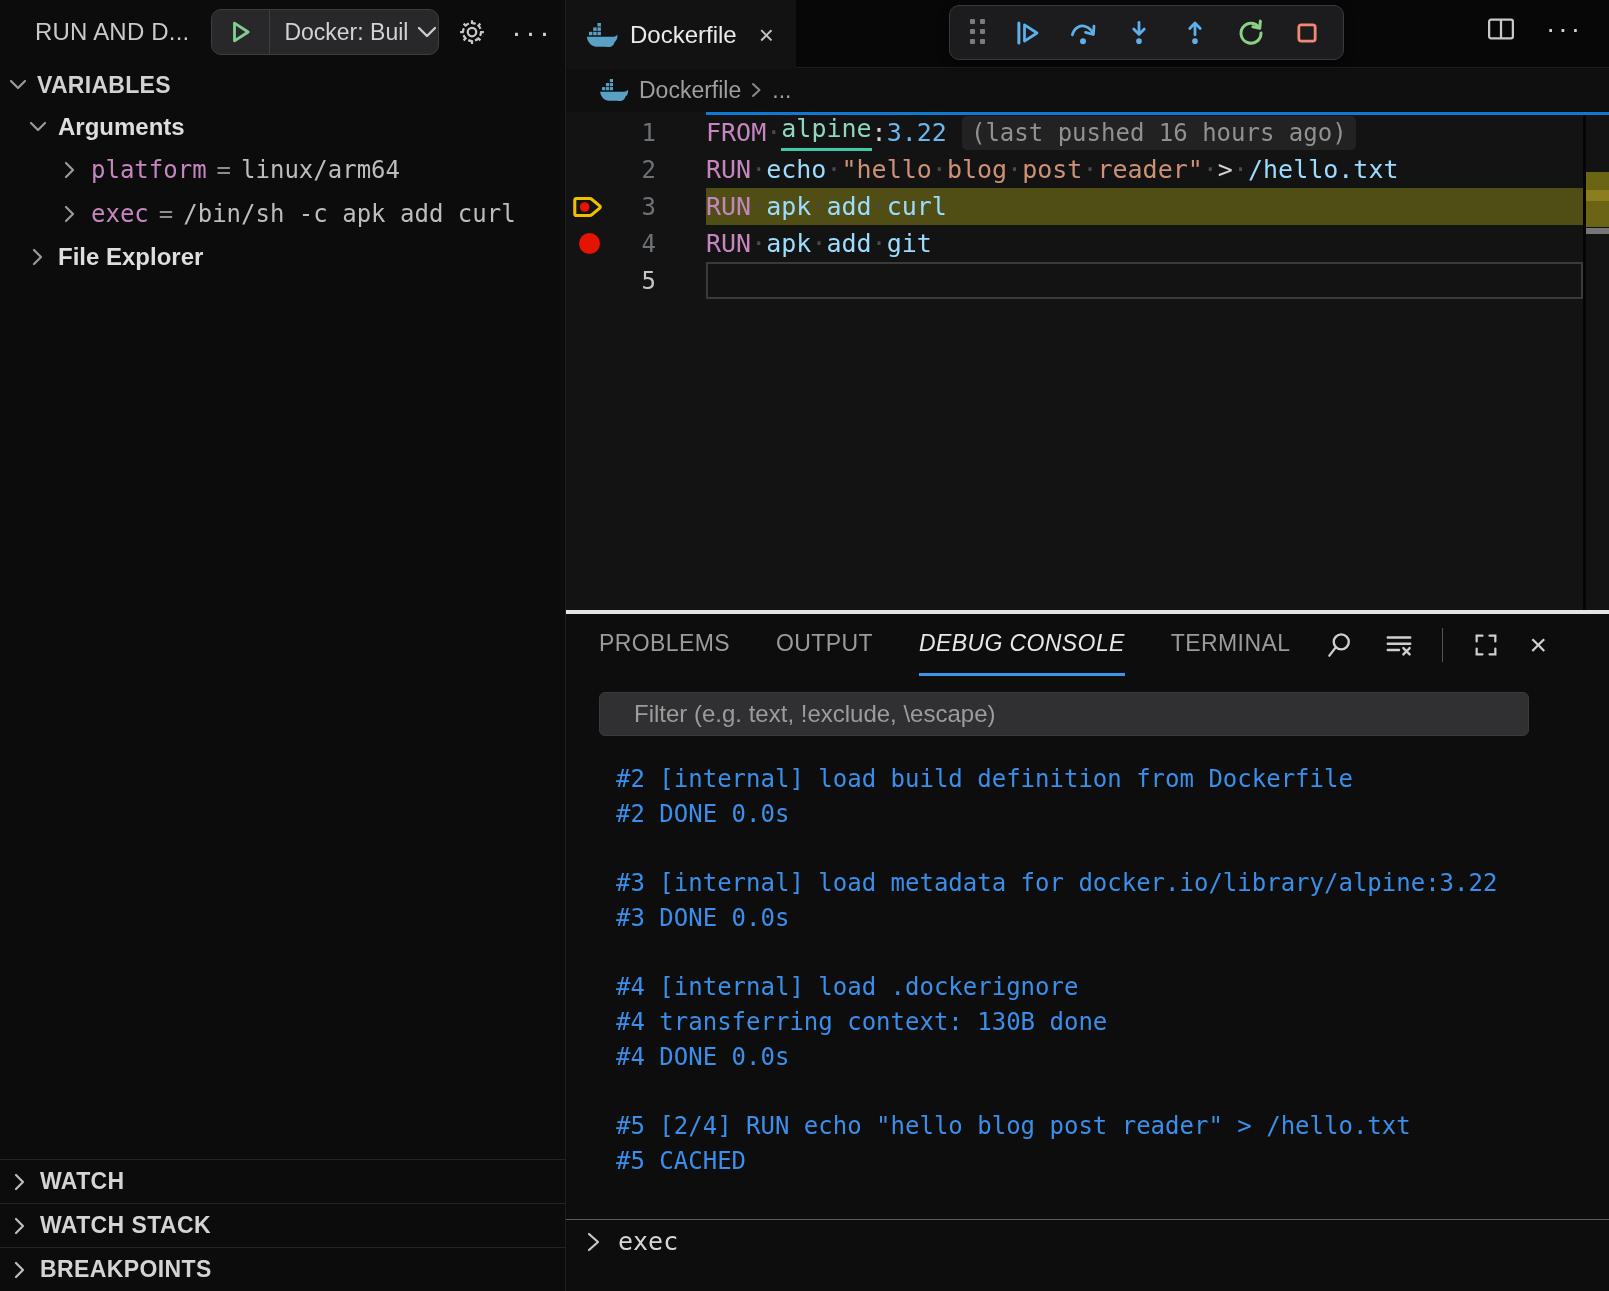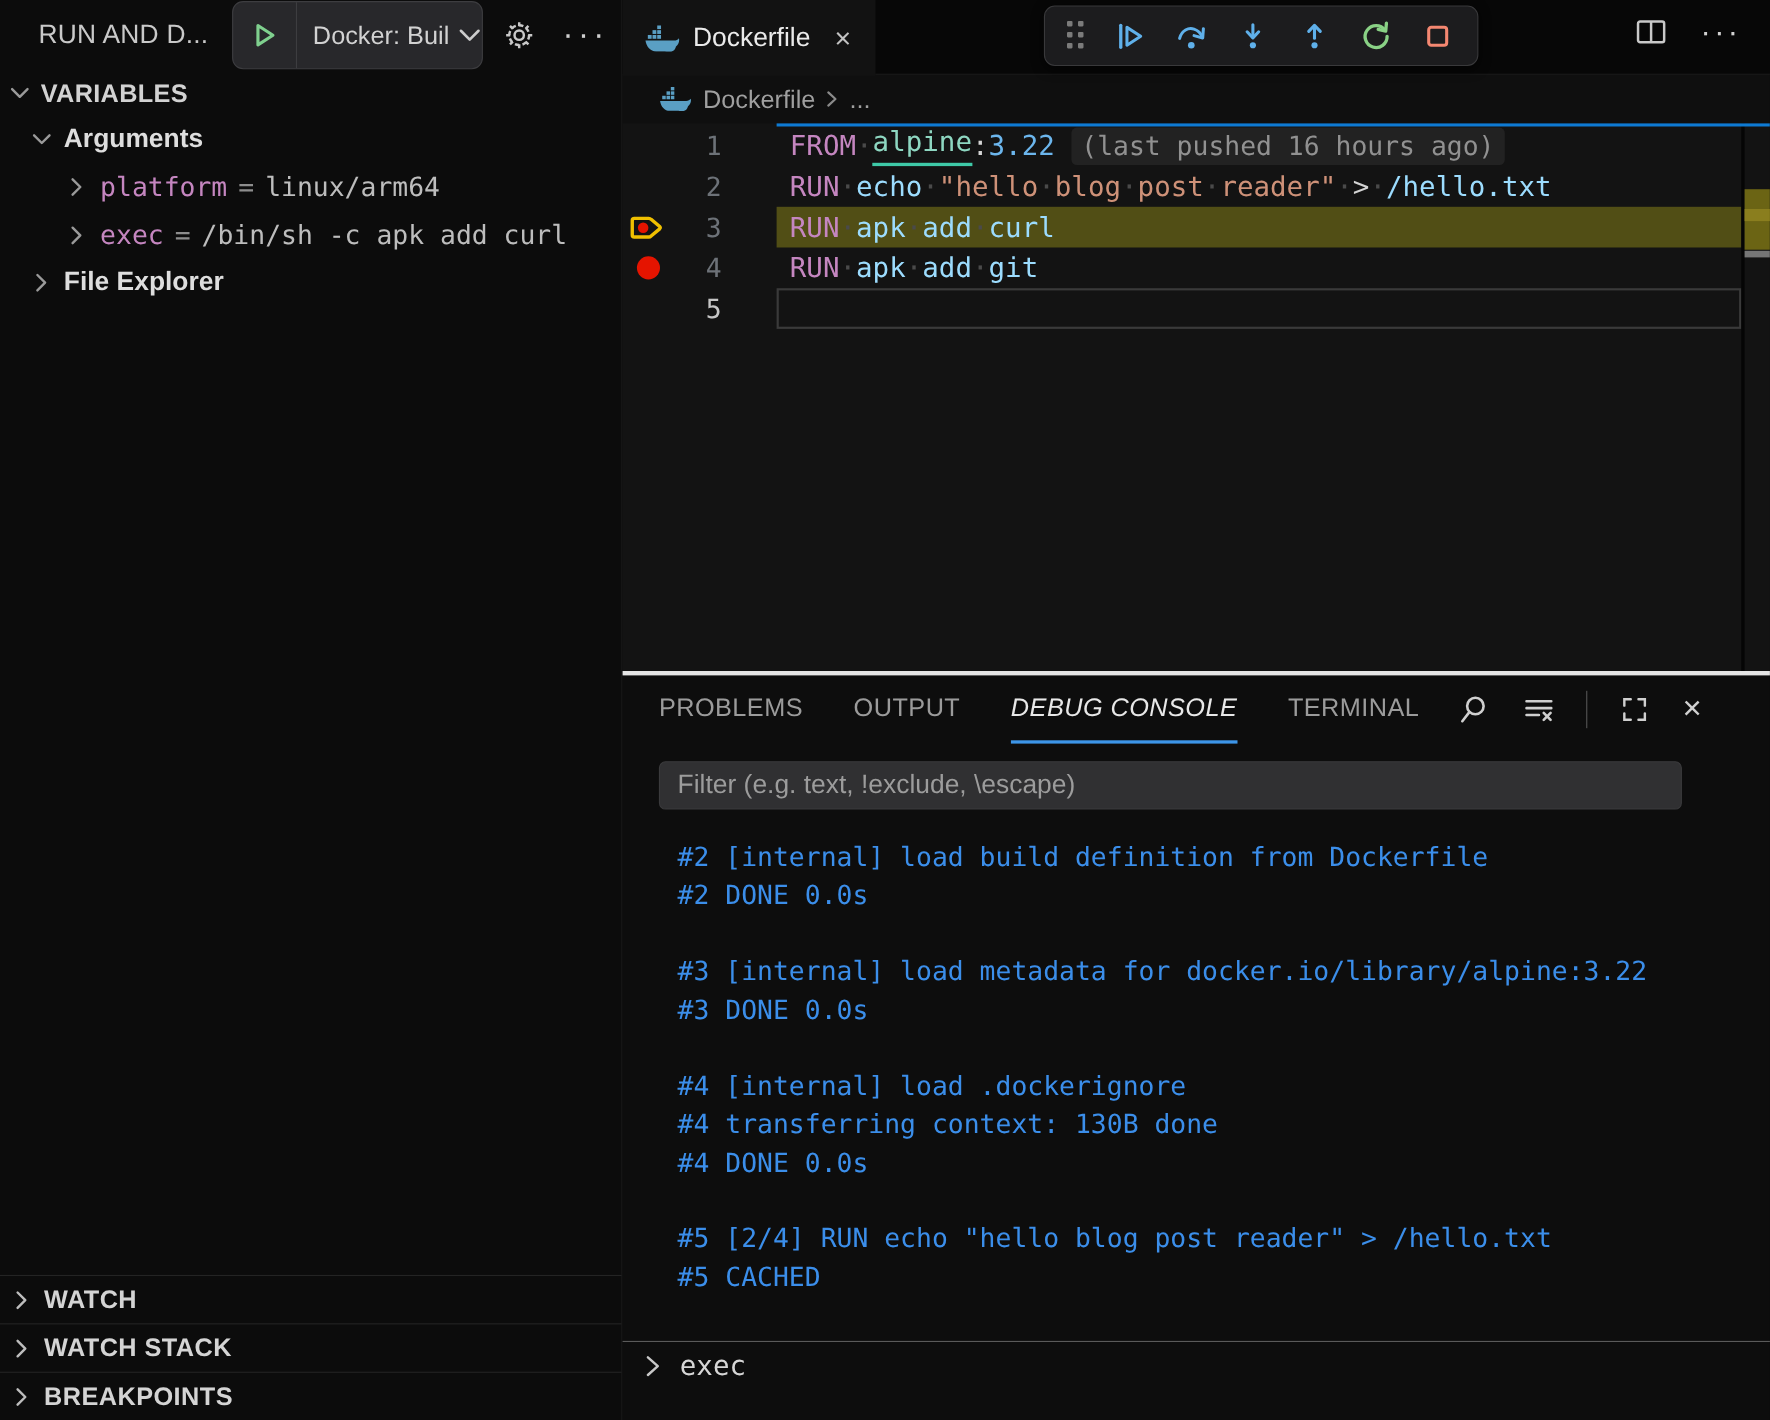--- a/index.html
+++ b/index.html
@@ -4,21 +4,21 @@
 <style>
   * { margin:0; padding:0; box-sizing:border-box; }
   html,body { background:#0b0b0b; }
   body { width:1609px; height:1291px; overflow:hidden; font-family:"Liberation Sans","DejaVu Sans",sans-serif; -webkit-font-smoothing:antialiased; }
   .app { display:flex; width:1609px; height:1291px; }
 
   
   .sidebar { width:566px; height:100%; background:#0c0c0c; border-right:1px solid #1e1e1e; display:flex; flex-direction:column; flex:none; }
   .sb-header { display:flex; align-items:center; height:64px; padding-left:35px; flex:none; }
   .sb-title { color:#c9c9c9; font-size:24px; letter-spacing:.2px; white-space:nowrap; }
-  .run-btn { margin-left:22px; height:62px; width:228px; background:#28282b; border:1px solid #3d3d40; border-radius:10px; display:flex; align-items:center; cursor:pointer; }
+  .run-btn { margin-left:22px; height:46px; width:228px; background:#28282b; border:1px solid #3d3d40; border-radius:10px; display:flex; align-items:center; cursor:pointer; }
   .run-btn .play-slot { width:58px; display:flex; justify-content:center; align-items:center; border-right:1px solid #3d3d40; height:100%; }
   .run-btn .cfg { color:#d2d2d2; font-size:23px; padding-left:14px; white-space:nowrap; }
   .run-btn .dd { margin-left:8px; display:flex; align-items:center; }
   .sb-gear { margin-left:18px; display:flex; align-items:center; cursor:pointer; }
   .sb-dots { margin-left:24px; color:#cfcfcf; font-size:30px; letter-spacing:4px; cursor:pointer; line-height:20px; }
 
   .sb-row { display:flex; align-items:center; cursor:pointer; }
   .sb-chev { width:20px; height:20px; flex:none; display:flex; align-items:center; justify-content:center; }
   .row-vars-header { height:42px; padding-left:8px; }
   .row-vars-header .lbl { margin-left:9px; color:#d2d2d2; font-size:23px; font-weight:bold; letter-spacing:.3px; }
@@ -62,21 +62,21 @@
   .code-rows { position:absolute; left:0; top:2px; right:26px; }
   .code-row { display:flex; height:37px; align-items:stretch; }
   .gutter { width:140px; flex:none; display:flex; align-items:center; }
   .marker { width:42px; padding-left:4px; display:flex; align-items:center; justify-content:center; cursor:pointer; }
   .bp-dot { width:21px; height:21px; border-radius:50%; background:#e51400; }
   .lineno { width:48px; text-align:right; color:#6d7278; font-size:24px; font-family:"DejaVu Sans Mono",monospace; }
   .code-row.active .lineno { color:#c6c6c6; }
   .content { flex:1; font-family:"DejaVu Sans Mono",monospace; font-size:25px; color:#d4d4d4; white-space:pre; display:flex; align-items:center; }
   .content.hl { background:#514e15; }
   .code-row.active .content { border:2px solid #3a3a3a; }
-  .tok-kw { color:#c586c0;margin-left:12px; }
+  .tok-kw { color:#c586c0; }
   .tok-id { color:#9cdcfe; }
   .tok-str { color:#ce9178; }
   .tok-num { color:#6cb6ed; }
   .tok-plain { color:#d4d4d4; }
   .tok-ws { color:#4a4a4a; }
   .tok-sp { color:#d4d4d4; }
   .tok-link { color:#8ed7c1; border-bottom:3px solid #3ec9a7; padding-bottom:5px; }
   .tok-hint { color:#919191; background:#222222; border-radius:5px; padding:3px 9px; font-size:24px; }
   .ruler { position:absolute; right:0; top:0; width:26px; height:100%; border-left:3px solid #050505; cursor:pointer; }
   .ruler .m1 { position:absolute; left:0; right:0; top:60px; height:55px; background:#6b6414; }
@@ -86,21 +86,21 @@
   
   .panel { flex:1; background:#0d0d0d; border-top:4px solid #e5e5e5; display:flex; flex-direction:column; position:relative; min-height:0; }
   .panel-tabs { height:62px; display:flex; align-items:center; padding-left:33px; gap:46px; flex:none; }
   .ptab { color:#9b9b9b; font-size:23px; letter-spacing:.4px; height:62px; display:flex; align-items:center; border-bottom:3px solid transparent; cursor:pointer; }
   .ptab.active { color:#e8e8e8; border-bottom-color:#3d95e8;font-style:italic; }
   .panel-icons { position:absolute; top:0; right:62px; height:62px; display:flex; align-items:center; gap:27px; }
   .pi { display:flex; align-items:center; justify-content:center; width:32px; height:32px; cursor:pointer; }
   .pi-div { width:1px; height:34px; background:#555; }
   .pclose { color:#d0d0d0; font-size:30px; cursor:pointer; line-height:1; }
   .filter-wrap { padding:16px 80px 0 33px; flex:none; }
-  .filter-input { width:100%; height:44px; background:#303032; border:1px solid #3a3a3c; border-radius:6px; color:#d8d8d8; font-size:24px; padding:0 16px; outline:none; font-family:"Liberation Sans","DejaVu Sans",sans-serif; }
+  .filter-input { width:100%; height:44px; background:#303032; border:1px solid #3a3a3c; border-radius:6px; color:#d8d8d8; font-size:24px; padding:0 34px; outline:none; font-family:"Liberation Sans","DejaVu Sans",sans-serif; }
   .filter-input::placeholder { color:#9c9c9c; opacity:1; }
   .console { flex:1; padding:26px 10px 8px 50px; overflow:hidden; font-family:"DejaVu Sans Mono",monospace; font-size:24px; color:#3b8eea; min-height:0; }
   .console .cline { height:34.7px; line-height:34.7px; white-space:pre; }
   .repl { flex:none; height:44px; border-top:1px solid #5a5a5a; display:flex; align-items:center; padding-left:20px; cursor:text; }
   .repl .rtext { color:#d6d6d6; font-family:"DejaVu Sans Mono",monospace; font-size:25px; margin-left:16px; }
   .panel-bottom-pad { flex:none; height:28px; }
   svg { display:block; }
 </style>
 </head>
 <body>

